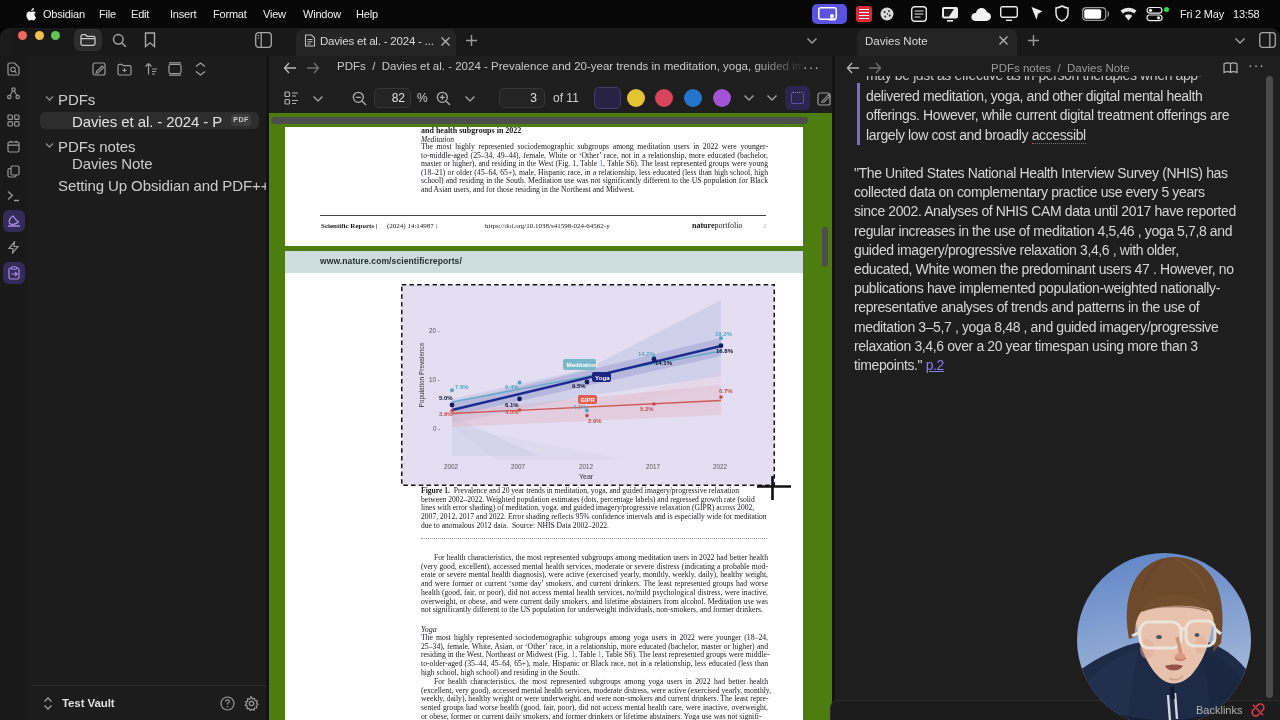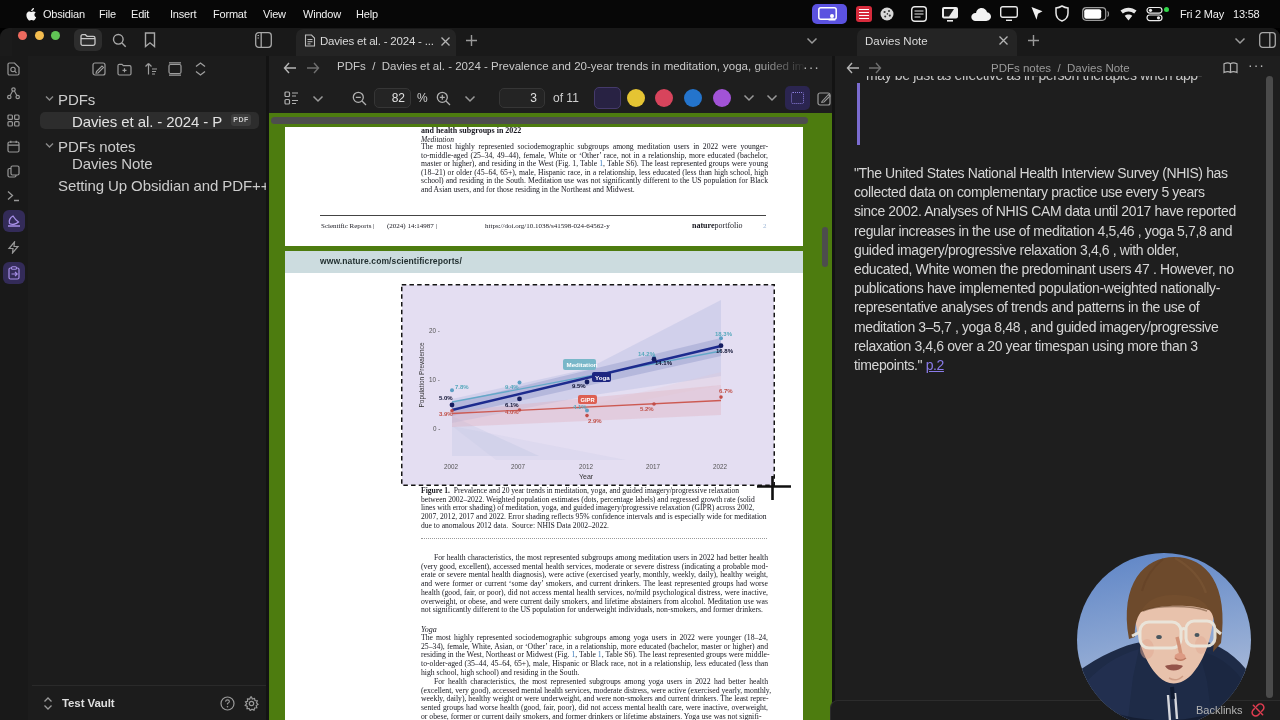--- a/index.html
+++ b/index.html
@@ -328,21 +328,21 @@
           <div class="abs serif" style="left:136px;top:8px;font-size:7.5px;font-style:italic">Meditation</div>
           <div class="abs serif" style="left:136px;top:16px;width:347px;font-size:7.7px;line-height:8.6px">
               <div class="jl">The most highly represented sociodemographic subgroups among meditation users in 2022 were younger-</div>
               <div class="jl">to-middle-aged (25–34, 49–44), female, White or ‘Other’ race, not in a relationship, more educated (bachelor,</div>
               <div class="jl">master or higher), and residing in the West (Fig. 1, Table <span style="color:#3a7bbd">1</span>, Table S6). The least represented groups were young</div>
               <div class="jl">(18–21) or older (45–64, 65+), male, Hispanic race, in a relationship, less educated (less than high school, high</div>
               <div class="jl">school) and residing in the South. Meditation use was not significantly different to the US population for Black</div>
               <div class="jl jll">and Asian users, and for those residing in the Northeast and Midwest.</div>
             </div>
           <div class="abs" style="left:35px;top:88px;width:446px;height:1px;background:#444"></div>
-          <div class="abs serif" style="left:36px;top:95px;font-size:7px;font-weight:normal">Scientific Reports |</div>
+          <div class="abs serif" style="left:36px;top:95px;font-size:7px;font-weight:bold">Scientific Reports |</div>
           <div class="abs serif" style="left:102px;top:95px;font-size:7px">(2024) 14:14987 |</div>
           <div class="abs serif" style="left:200px;top:95px;font-size:7px">https://doi.org/10.1038/s41598-024-64562-y</div>
           <div class="abs serif" style="left:407px;top:94px;font-size:8px"><b>nature</b>portfolio</div>
           <div class="abs serif" style="left:478px;top:95px;font-size:7px;color:#9db7d6">2</div>
         </div>
 
         <div class="page" style="top:138px;height:469px">
           <div class="abs" style="left:0;top:0;width:518px;height:22px;background:#ccdcdf"></div>
           <div class="abs" style="left:35px;top:5px;font-size:8.5px;font-weight:bold;color:#1f2d2d;letter-spacing:0.1px">www.nature.com/scientificreports/</div>
 
@@ -484,20 +484,21 @@
       <svg class="abs" style="left:388px;top:6px" width="15" height="12" viewBox="0 0 15 12">
           <path fill="none" stroke="#b0b0b0" stroke-width="1.2" d="M7.5 1.8 C6 0.6 3.5 0.6 1 1.8 L1 10.5 C3.5 9.3 6 9.3 7.5 10.5 C9 9.3 11.5 9.3 14 10.5 L14 1.8 C11.5 0.6 9 0.6 7.5 1.8 Z M7.5 1.8 V10.5"></path>
         </svg>
       <div class="abs" style="left:413px;top:1px;font-size:14px;color:#b5b5b5;letter-spacing:1px">···</div>
 
       <div class="abs" style="left:19px;top:20px;width:400px;height:8px;overflow:hidden">
           <div class="ntext" style="position:absolute;top:-9px;left:12px;color:#c4c4c4">may be just as effective as in-person therapies when app-</div>
         </div>
 
       <div class="abs" style="left:22px;top:27px;width:2.5px;height:62px;background:#7b6cd0"></div>
+      <div class="ntext abs" style="left:31px;top:31px;line-height:19.3px;white-space:nowrap">delivered meditation, yoga, and other digital mental health<br>offerings. However, while current digital treatment offerings are<br>largely low cost and broadly <span style="border-bottom:1.5px dotted #d04848">accessibl</span></div>
       <div class="ntext abs" style="left:19px;top:108px;line-height:19.2px;white-space:nowrap">"The United States National Health Interview Survey (NHIS) has<br>collected data on complementary practice use every 5 years<br>since 2002. Analyses of NHIS CAM data until 2017 have reported<br>regular increases in the use of meditation 4,5,46 , yoga 5,7,8 and<br>guided imagery/progressive relaxation 3,4,6 , with older,<br>educated, White women the predominant users 47 . However, no<br>publications have implemented population-weighted nationally-<br>representative analyses of trends and patterns in the use of<br>meditation 3–5,7 , yoga 8,48 , and guided imagery/progressive<br>relaxation 3,4,6 over a 20 year timespan using more than 3<br>timepoints." <span style="color:#8a7bea;text-decoration:underline">p.2</span></div>
       <div class="abs" style="left:431px;top:20px;width:7px;height:622px;background:#4b4b4b;border-radius:3.5px"></div>
     </div>
   </div>
   <div id="statusbar"></div>
   <div id="webcam">
     <svg class="abs" style="left:1077px;top:553px" width="174" height="174" viewBox="0 0 174 174">
       <defs>
         <linearGradient id="sky" x1="0" y1="0" x2="0.18" y2="1">
             <stop offset="0" stop-color="#5d84c6"></stop>

